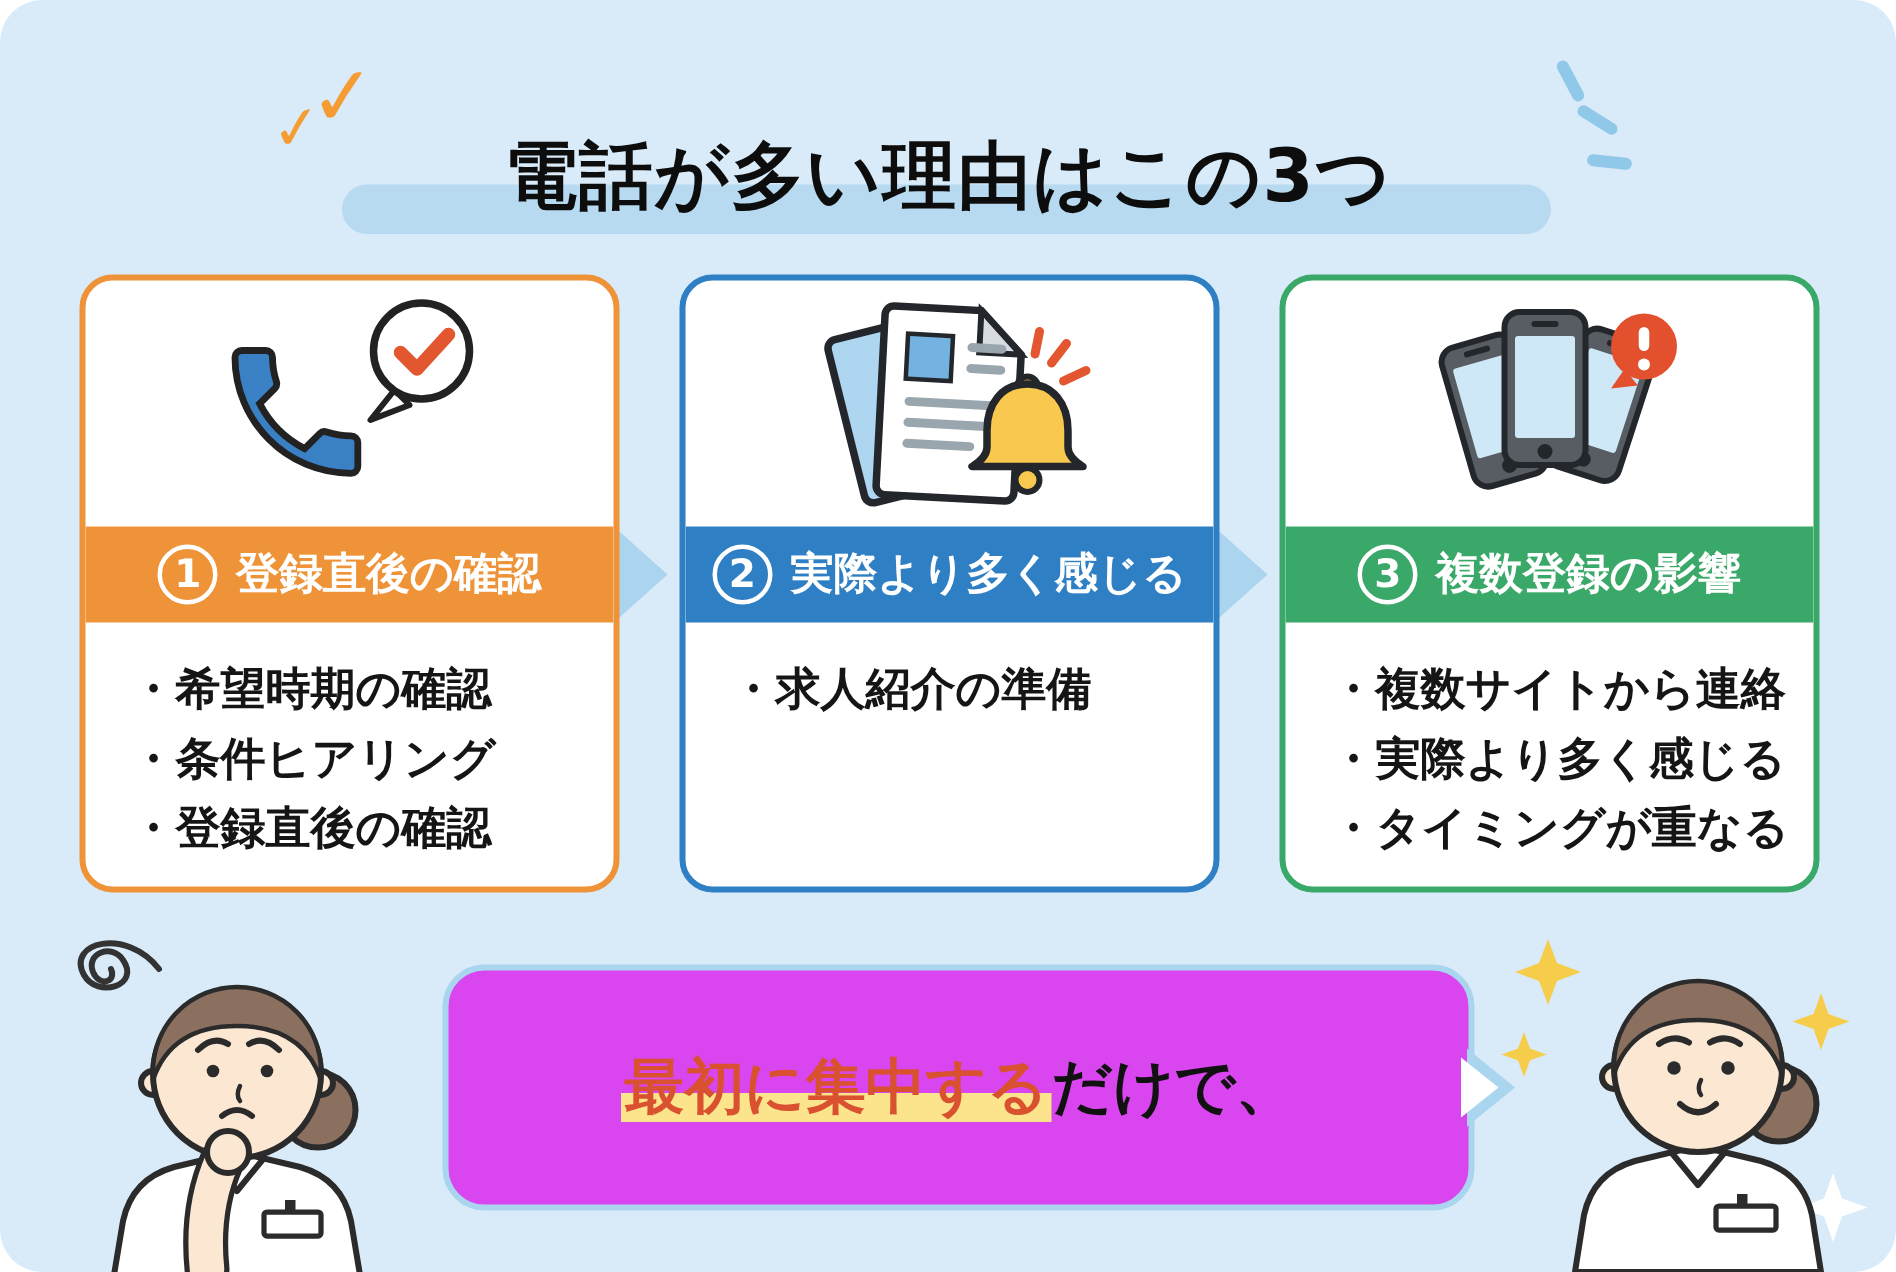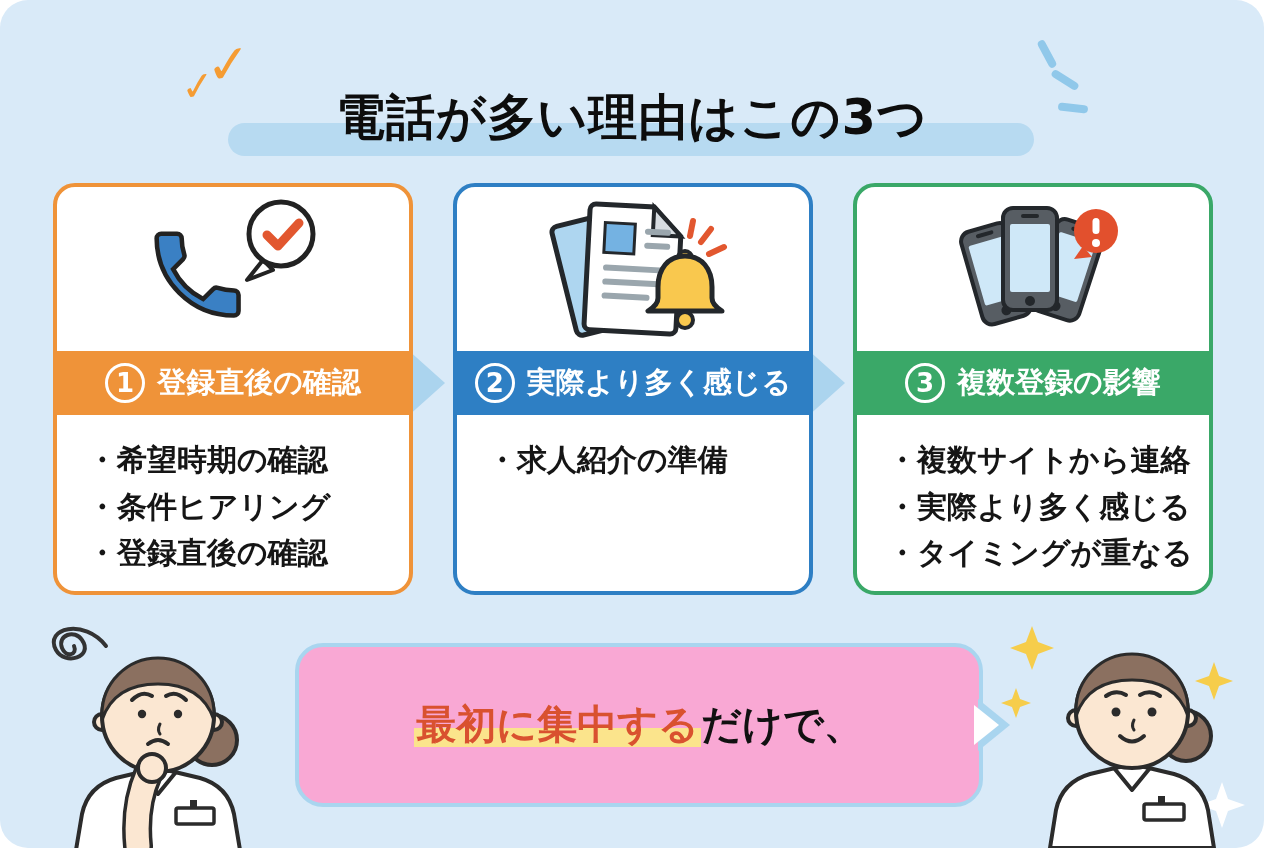--- a/index.html
+++ b/index.html
@@ -29,23 +29,23 @@
   .band-num{width:40px;height:40px;border:3px solid #fff;border-radius:50%;box-sizing:border-box;
     font-size:26px;font-weight:800;display:flex;align-items:center;justify-content:center;flex:0 0 auto;}
   .band-heading{font-size:29px;font-weight:800;white-space:nowrap;}
   .card-items{padding:22px 0 0 30px;}
   .card-item{font-size:30px;font-weight:800;color:#151515;line-height:1.55;white-space:nowrap;}
   
   .flow-arrow{position:absolute;top:349px;width:0;height:0;z-index:1;
     border-top:34px solid transparent;border-bottom:34px solid transparent;border-left:38px solid #ABD4EE;}
   .arrow-0{left:407px;} .arrow-1{left:807px;}
   
-  .bubble{position:absolute;left:295px;top:643px;width:688px;height:164px;background:#f9a8d4;
+  .bubble{position:absolute;left:295px;top:643px;width:688px;height:164px;background:#d946ef;
     border:4px solid #A9D5EF;border-radius:28px;box-sizing:border-box;z-index:3;
-    display:flex;flex-direction:row;justify-content:center;align-items:center;font-family:Liberation Serif, serif;}
+    display:flex;flex-direction:row;justify-content:center;align-items:center;}
   .bubble-tail-outer{position:absolute;right:-31px;top:52px;width:0;height:0;
     border-top:26px solid transparent;border-bottom:26px solid transparent;border-left:32px solid #A9D5EF;}
   .bubble-tail-inner{position:absolute;right:-20px;top:58px;width:0;height:0;
     border-top:20px solid transparent;border-bottom:20px solid transparent;border-left:25px solid #fff;}
   .bubble-line{font-size:40px;font-weight:900;color:#111;line-height:1.5;white-space:nowrap;}
   .em{color:#D9512F;background-image:linear-gradient(to bottom,transparent 58%,#FBE48C 58%);padding:0 2px;}
   
   .nurse-left{position:absolute;left:14px;top:610px;z-index:2;}
   .nurse-right{position:absolute;left:994px;top:604px;z-index:2;}
 </style>

